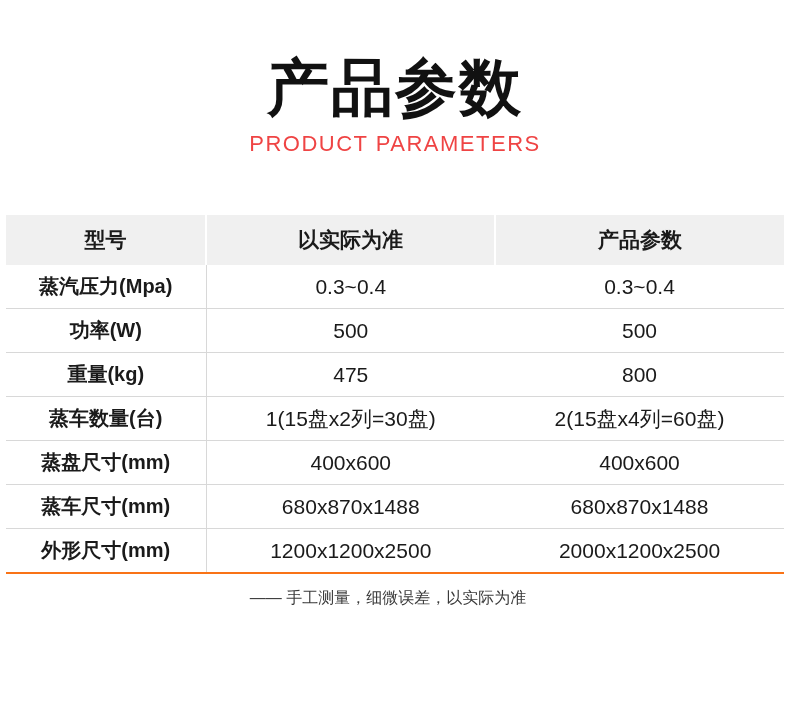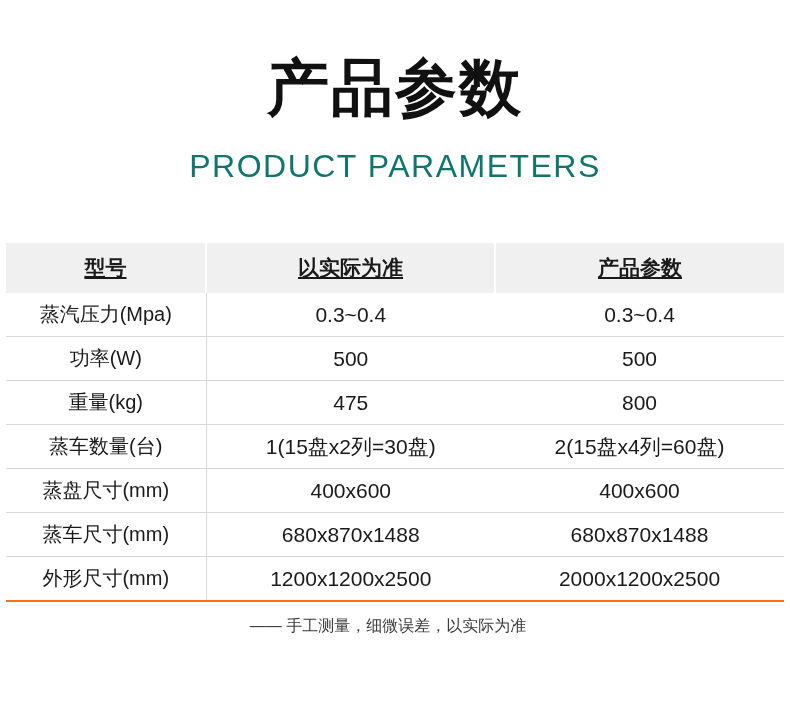--- a/index.html
+++ b/index.html
@@ -26,24 +26,24 @@
   }
   .title-cn {
     font-size: 62px;
     font-weight: bold;
     letter-spacing: 2px;
     line-height: 1.15;
     color: #111111;
     margin: 0;
   }
   .title-en {
-    font-size: 32px;
+    font-size: 22px;
     letter-spacing: 1.5px;
-    color: #0f766e;
-    margin: 25px 0 0 0;
+    color: #ef4444;
+    margin: 8px 0 0 0;
     font-weight: normal;
   }
   .table-wrap {
     margin-top: 58px;
     padding: 0 6px;
   }
   table.spec {
     width: 778px;
     border-collapse: collapse;
     table-layout: fixed;
@@ -56,36 +56,35 @@
     padding: 0;
     height: 43px;
     vertical-align: middle;
     border: none;
   }
   table.spec thead th {
     background: #f0f0f0;
     font-weight: bold;
     font-size: 21px;
     height: 50px;
-    text-decoration: underline;
   }
   table.spec thead th.col-model {
     border-right: 2px solid #ffffff;
   }
   table.spec thead th.col-a {
     border-right: 2px solid #ffffff;
   }
   table.spec tbody tr {
     border-bottom: 1px solid #d8d8d8;
   }
   table.spec tbody tr:last-child {
     border-bottom: 2px solid #f97316;
   }
   table.spec tbody td.label {
-    font-weight: normal;
+    font-weight: bold;
     font-size: 20px;
     border-right: 1px solid #d8d8d8;
   }
   table.spec tbody td.value {
     font-size: 21px;
   }
   col.c1 { width: 200px; }
   col.c2 { width: 289px; }
   col.c3 { width: 289px; }
   .footnote {

